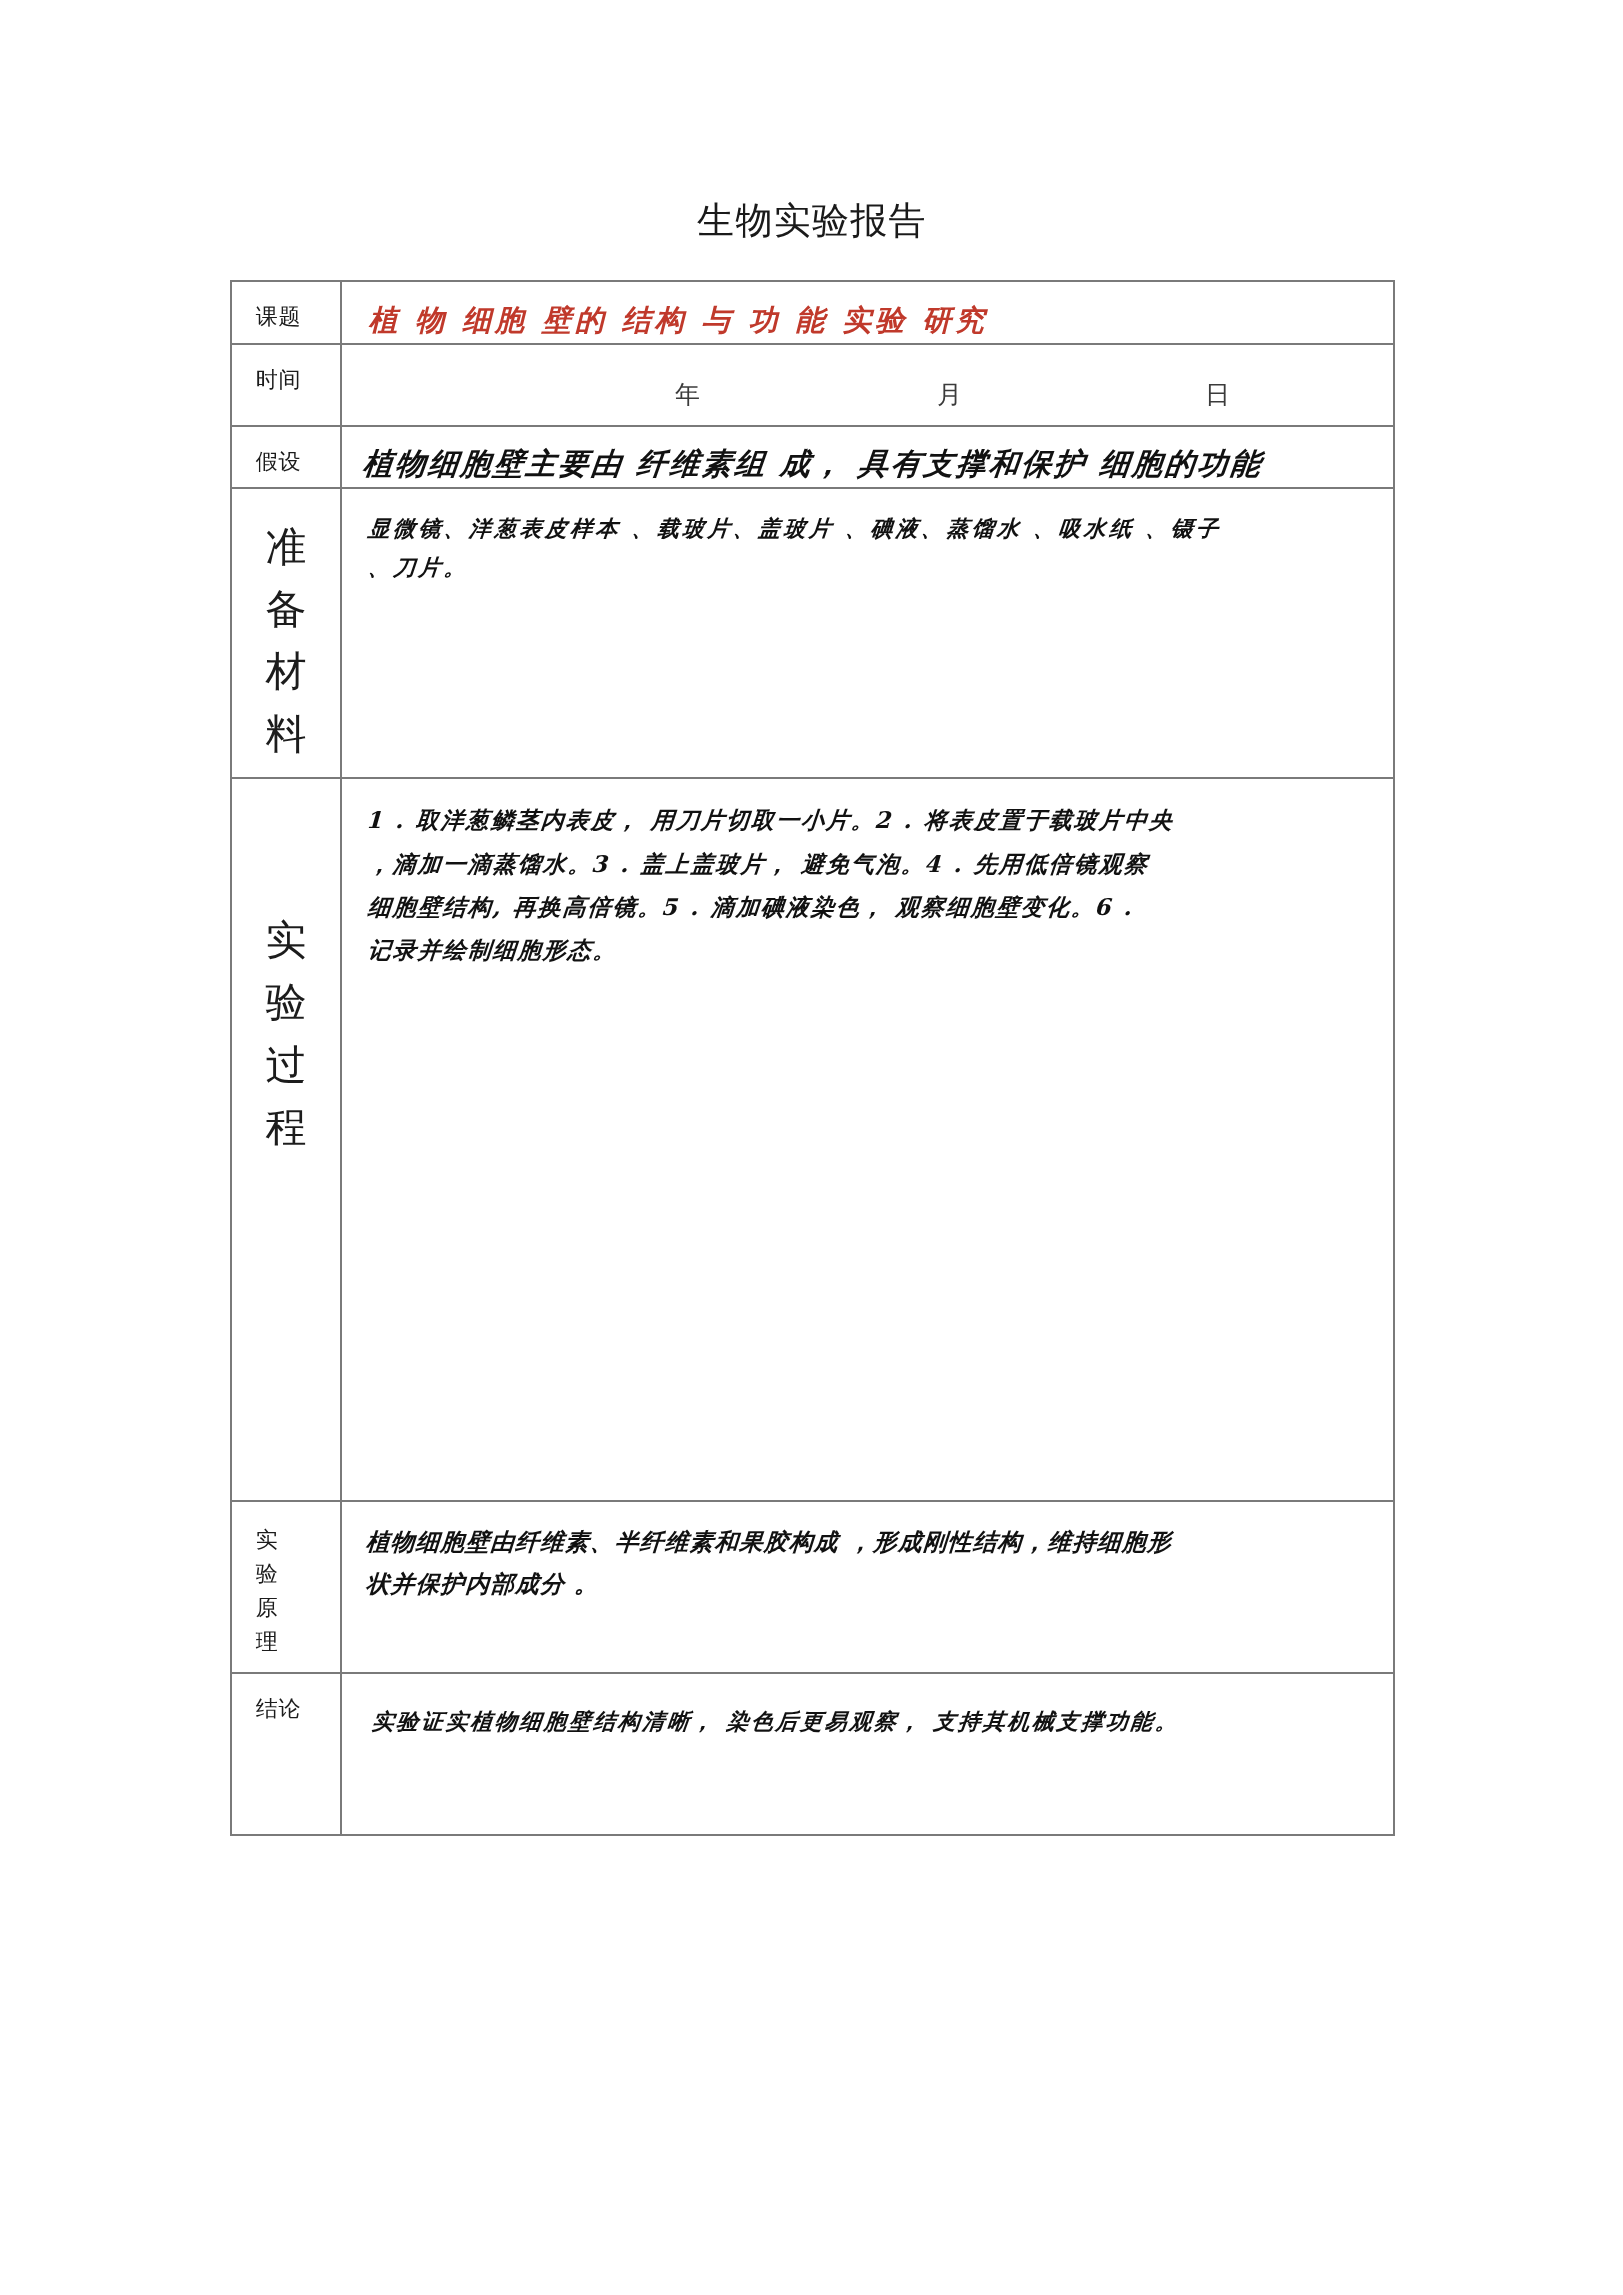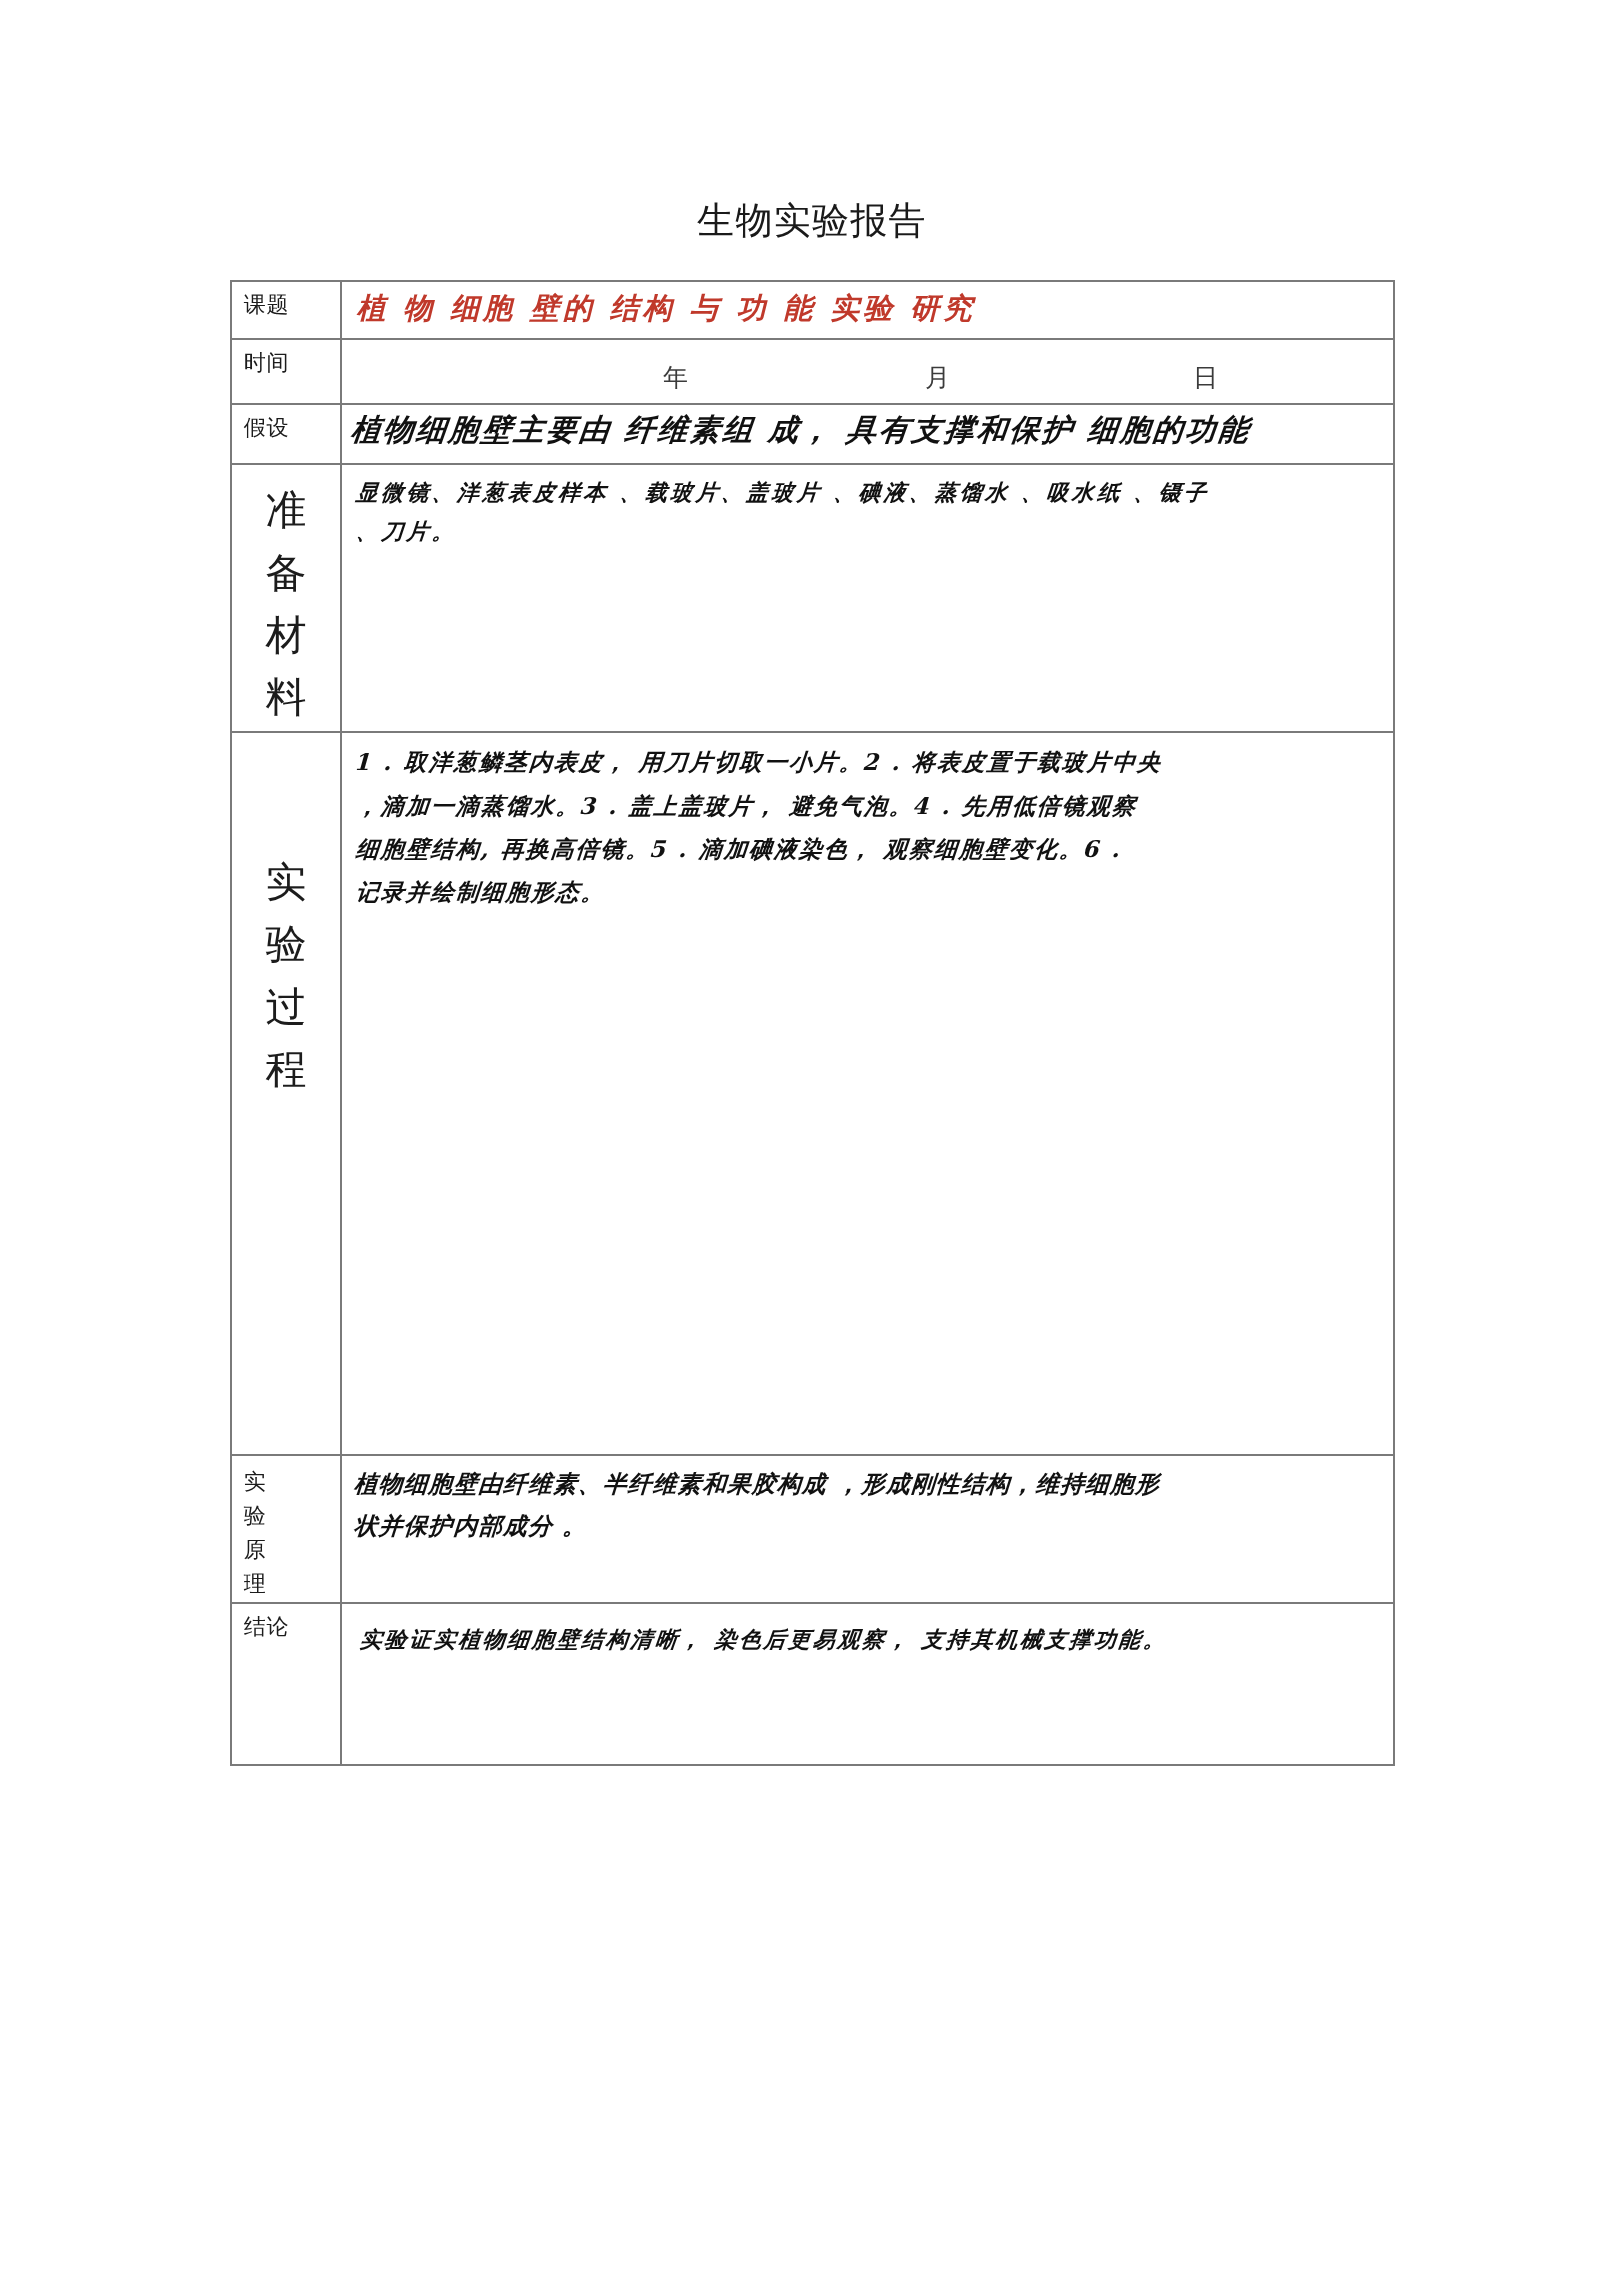--- a/index.html
+++ b/index.html
@@ -42,21 +42,21 @@
   .report-table {
     position: absolute;
     left: 230px;
     top: 280px;
     width: 1163px;
     border-collapse: collapse;
     table-layout: fixed;
   }
   .report-table td {
     border: 2px solid #7a7a7a;
-    padding: 0;
+    padding: 12px;
     vertical-align: top;
     position: relative;
     background: #ffffff;
   }
   .col-label { width: 110px; }
   .col-body  { width: 1053px; }
 
   .lbl {
     font-size: 22px;
     color: #1c1c1c;
@@ -100,21 +100,21 @@
   .hw-red {
     color: #c0392b;
   }
 
   
   .body-cell { position: relative; width: 100%; height: 100%; }
 
   
   .r-topic    { height: 58px; }
   .r-members  { height: 60px; }
-  .r-time     { height: 65px; }
+  .r-time     { height: 82px; }
   .r-hypo     { height: 60px; }
   .r-material { height: 268px; }
   .r-process  { height: 723px; }
   .r-theory   { height: 143px; }
   .r-concl    { height: 162px; }
 
   .clip { overflow: hidden; }
 
   .date-line {
     position: absolute;

